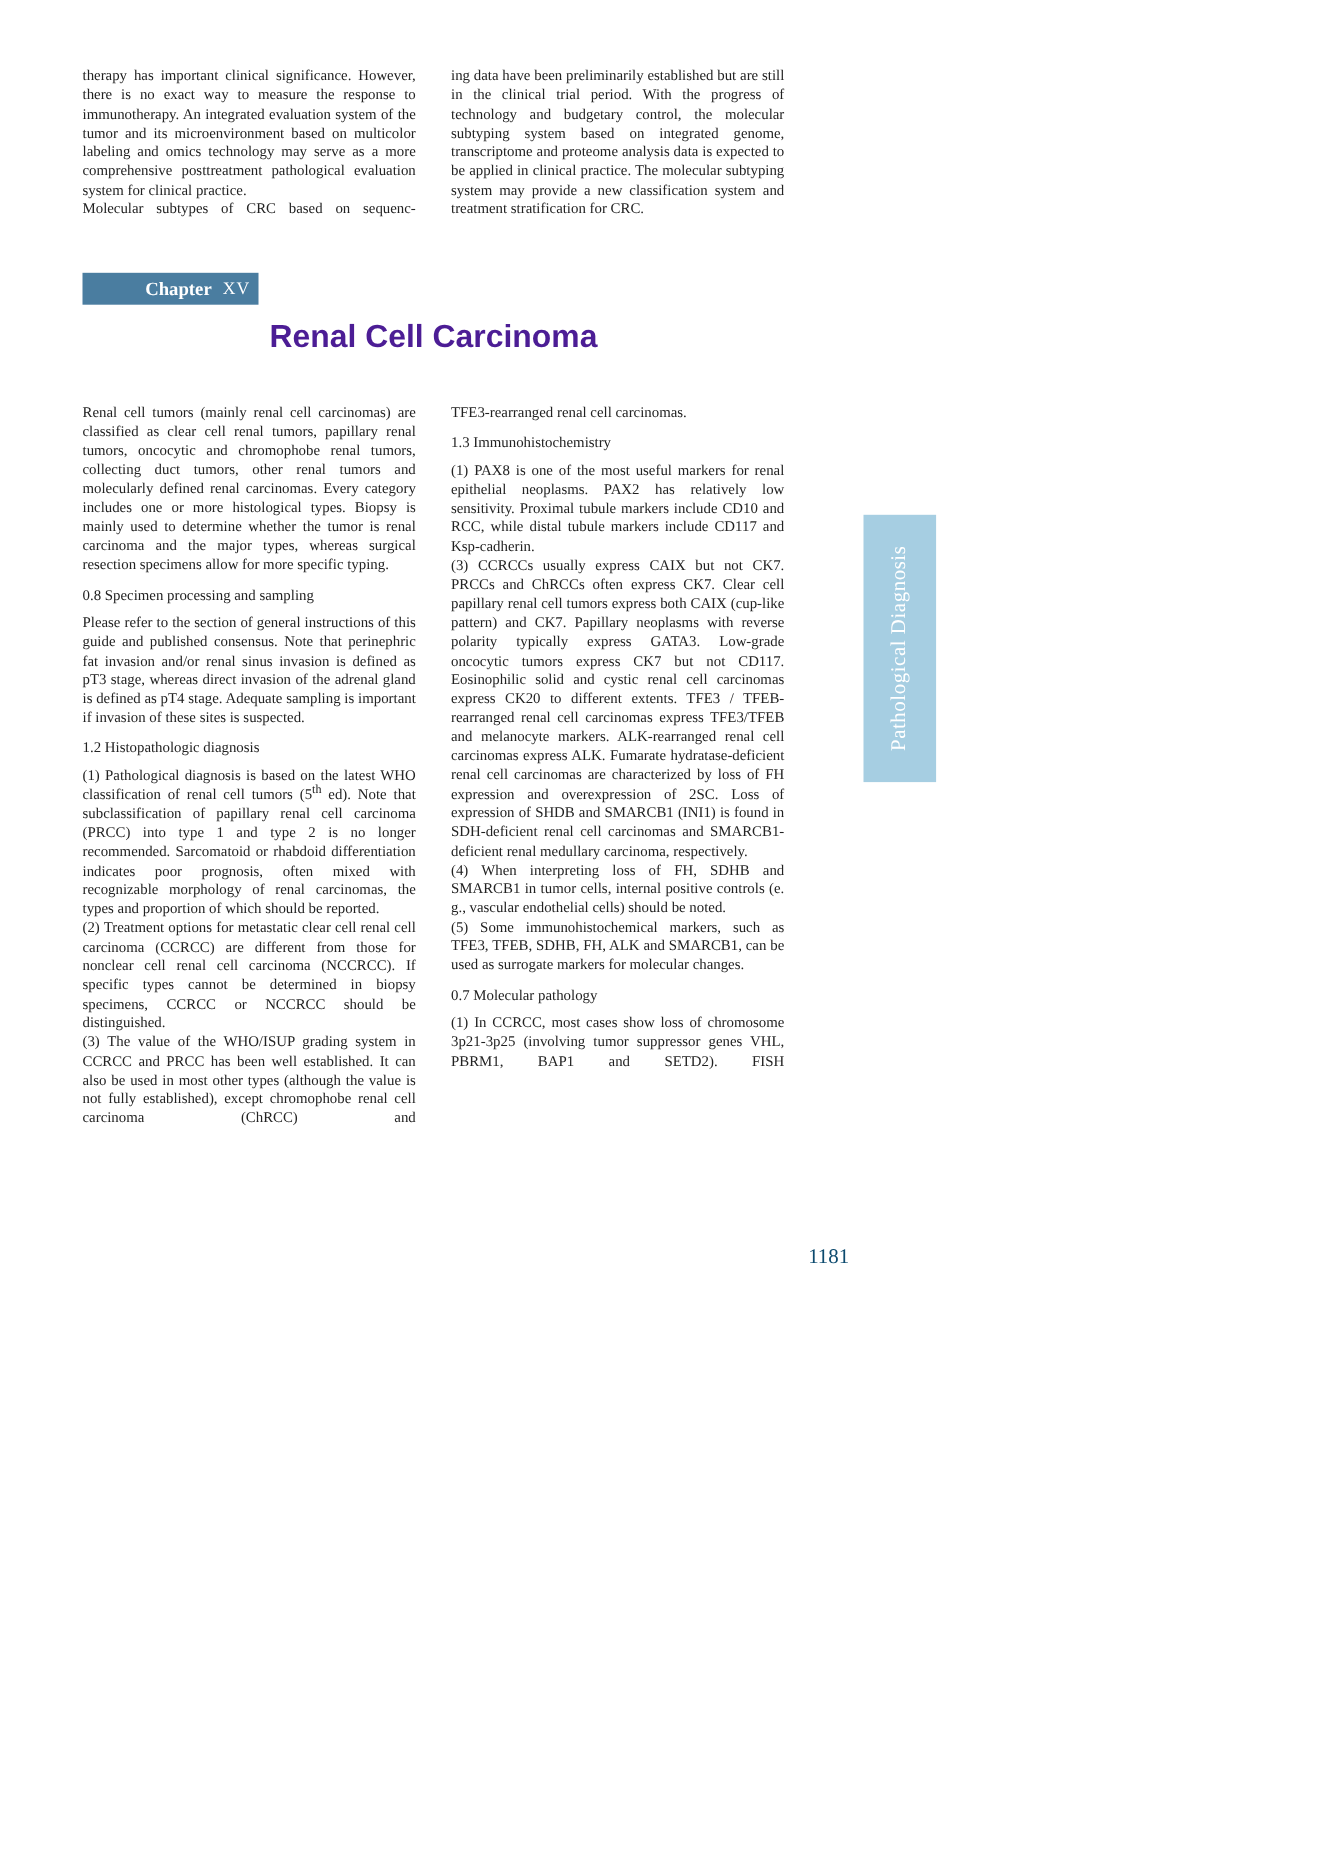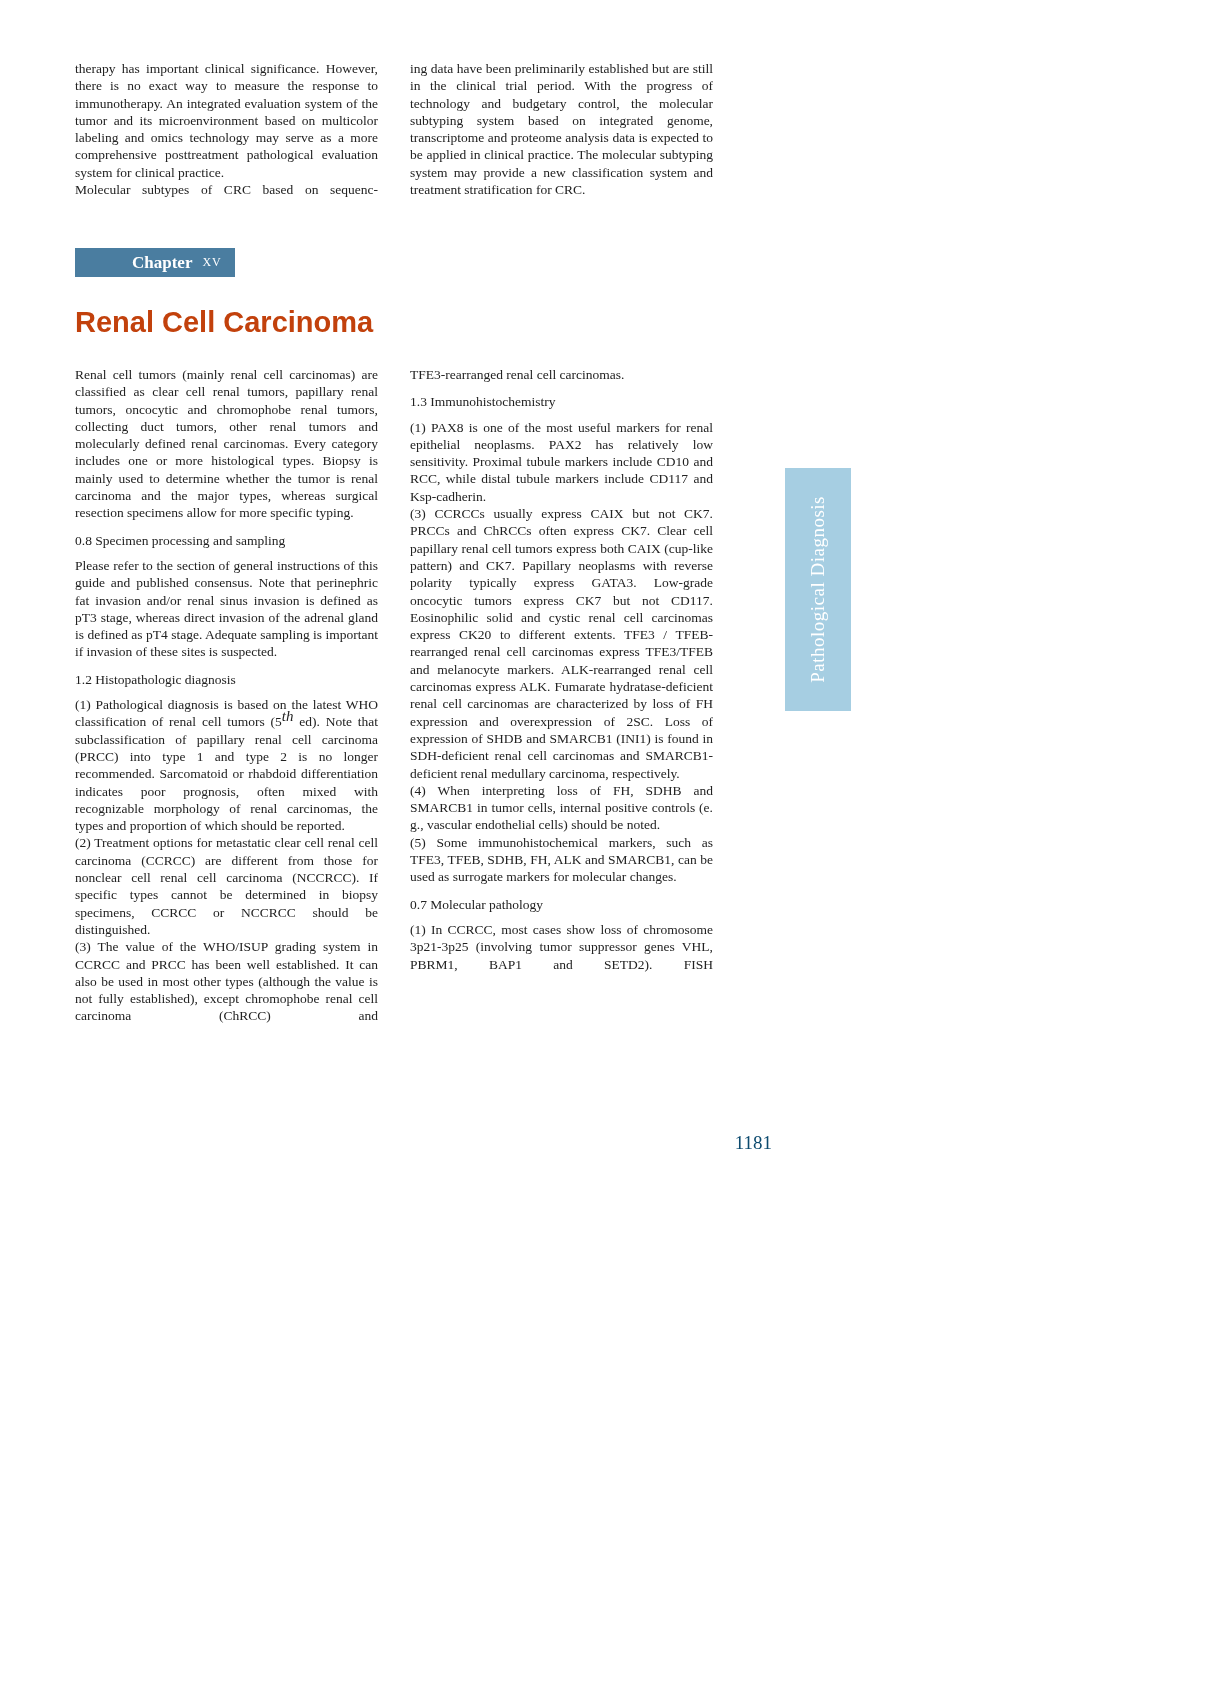--- a/index.html
+++ b/index.html
@@ -12,26 +12,26 @@
   .body-text p { margin:0; font-size:13.5px; line-height:17.3px; text-align:justify; }
   .stretch-last { text-align-last: justify; }
   .subhead { margin:10px 0 8px 0 !important; text-align:left !important; }
 
   .chapter-box {
     position:absolute; left:75px; top:248px; width:160px; height:29px;
     background:#4a7da0; color:#ffffff; display:flex; align-items:center;
     padding-left:13px; box-sizing:border-box;
   }
   .chapter-label { font-weight:bold; font-size:17px;margin-left:44px; }
-  .chapter-numeral { font-size:12px; margin-left:10px; letter-spacing:1px; }
+  .chapter-numeral { font-size:16px; margin-left:10px; letter-spacing:1px; }
 
   .doc-title {
-    position:absolute; left:75px; top:289px; width:638px; text-align:left;
+    position:absolute; left:75px; top:289px; width:638px; text-align:center;
     font-family:"Liberation Sans", sans-serif; font-weight:bold;
-    font-size:29px; line-height:34px; color:#c2410c; letter-spacing:0px;margin-top:16px;
+    font-size:29px; line-height:34px; color:#4c1d95; letter-spacing:0px;
   }
 
   .section-head {
     margin:7px -32px 12px 0;
     border-top:2px solid #4d87aa; border-bottom:2px solid #4d87aa;
     padding:7px 4px 8px 4px; text-align:center;
     font-family:"Liberation Sans", sans-serif; font-weight:bold;
     font-size:15.5px; line-height:20px; color:#4588ae;
   }
 
@@ -42,21 +42,21 @@
   .sidebar-tab .tab-text {
     writing-mode:vertical-rl; transform:rotate(180deg);
     color:#ffffff; font-size:19px; letter-spacing:0.5px;
     font-family:"Liberation Serif", serif; white-space:nowrap;
   }
 
   .page-num {
     position:absolute; left:413px; top:1132px; width:359px;
     text-align:right; font-size:19px; color:#0c4a6e;
   }
-  sup { font-size:15px; line-height:0;font-style:italic; }
+  sup { font-size:11px; line-height:0; }
 </style>
 </head>
 <body>
 
 <div class="page">
 
   <div class="cols body-text" style="top:60px;">
     <div class="col">
       <p>therapy has important clinical significance. However, there is no exact way to measure the response to immunotherapy. An integrated evaluation system of the tumor and its microenvironment based on multicolor labeling and omics technology may serve as a more comprehensive posttreatment pathological evaluation system for clinical practice.</p>
       <p class="stretch-last">Molecular subtypes of CRC based on sequenc-</p>

